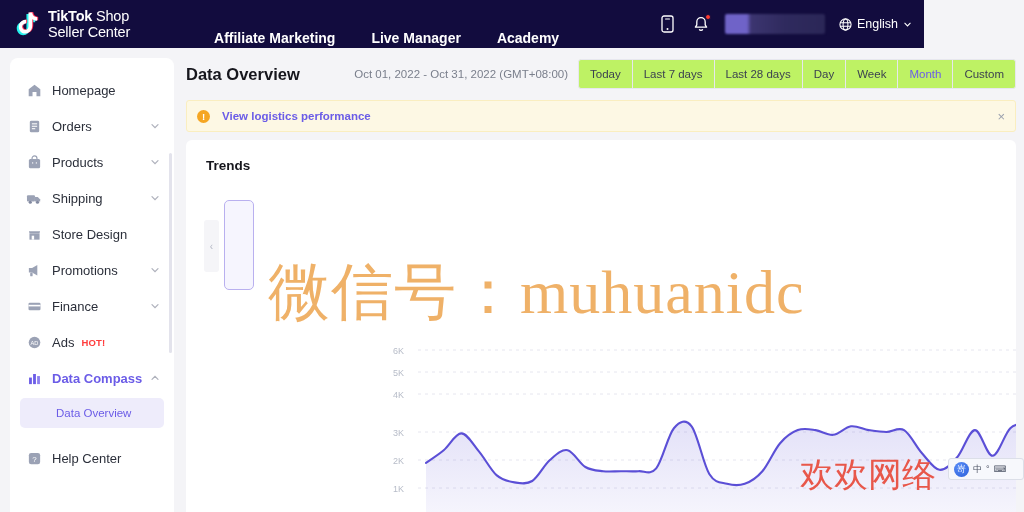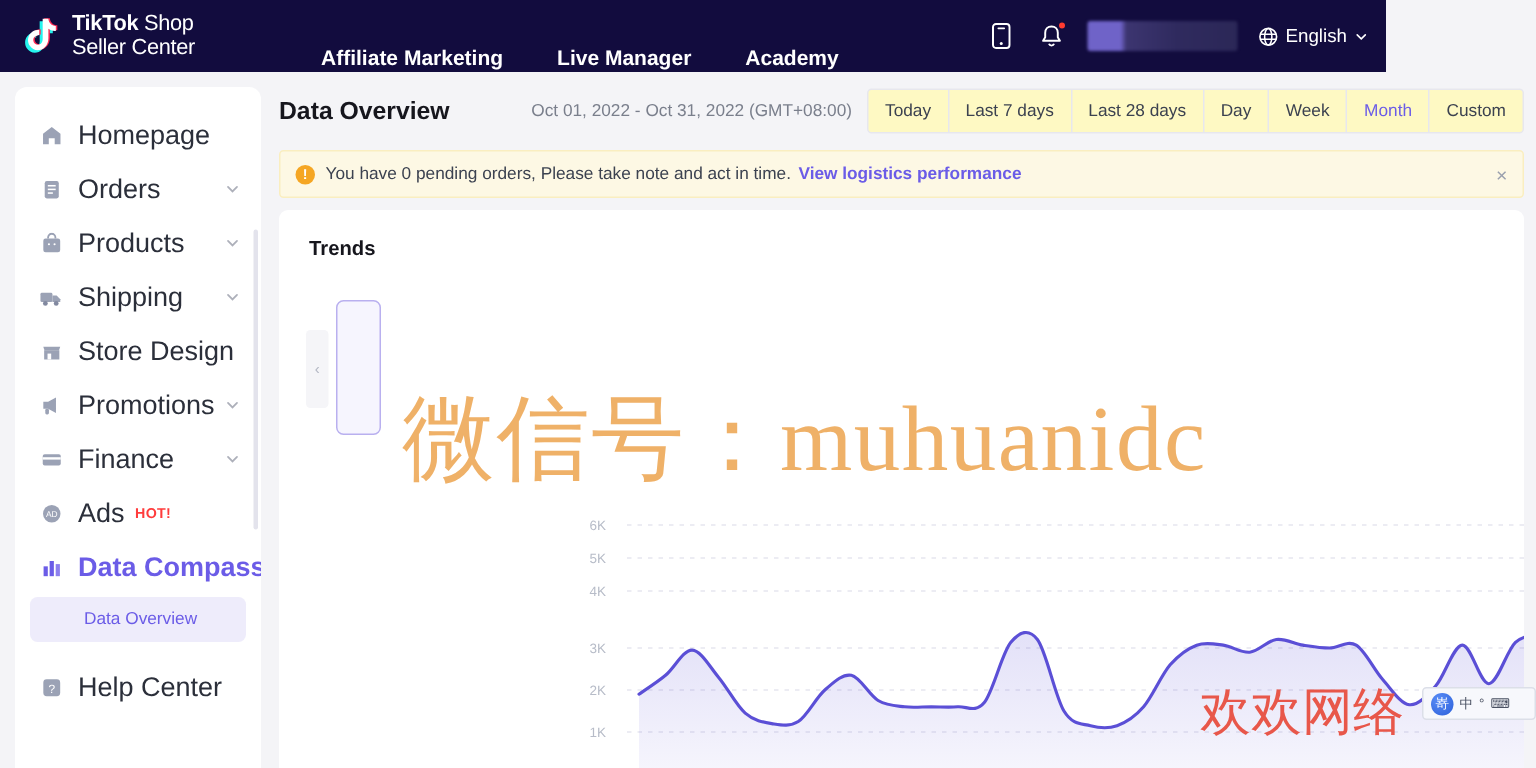--- a/index.html
+++ b/index.html
@@ -64,21 +64,21 @@
     padding-top: 14px;
     overflow: hidden;
   }
   .side-item {
     height: 36px; display: flex; align-items: center;
     padding: 0 14px 0 16px; cursor: pointer;
     position: relative;
   }
   .side-ico { width: 16px; height: 16px; flex: 0 0 16px; margin-right: 10px;
               display: flex; align-items: center; justify-content: center; }
-  .side-label { font-size: 18px; color: #2b2f3a; white-space: nowrap; }
+  .side-label { font-size: 13px; color: #2b2f3a; white-space: nowrap; }
   .side-item.active .side-label { color: #6b5ce7; font-weight: 600; }
   .chev { margin-left: auto; width: 10px; height: 10px; opacity: .55; }
   .hot-badge {
     color: #ff3c3c; font-size: 9.5px; font-weight: 700;
     margin-left: 7px; letter-spacing: .2px;
   }
   .sub-item {
     height: 30px; margin: 2px 10px; border-radius: 5px;
     display: flex; align-items: center; padding-left: 36px;
     font-size: 11.5px; color: #6b5ce7; cursor: pointer;
@@ -92,21 +92,21 @@
 
   
   .main { position: absolute; top: 0; left: 182px; width: 842px; height: 464px; }
 
   .toolbar {
     height: 52px; display: flex; align-items: center;
     padding-left: 4px; padding-right: 8px;
   }
   .page-title { font-size: 16.5px; font-weight: 700; color: #16161d; }
   .date-range { margin-left: auto; font-size: 11.5px; color: #7a7f8c; margin-right: 10px; white-space: nowrap; }
-  .seg { display: flex; border: 1px solid #e7e7ee; border-radius: 3px; overflow: hidden; background: #fef9c3; }
+  .seg { display: flex; border: 1px solid #e7e7ee; border-radius: 3px; overflow: hidden; background: #bef264; }
   .seg-btn {
     font-size: 11.5px; color: #3c4250; padding: 0 11px;
     height: 28px; display: flex; align-items: center;
     border-right: 1px solid #e7e7ee; cursor: pointer; white-space: nowrap;
   }
   .seg-btn:last-child { border-right: none; }
   .seg-btn.active { color: #6b5ce7; }
 
   
   .alert {
@@ -384,21 +384,20 @@
         <div class="seg-btn">Last 28 days</div>
         <div class="seg-btn">Day</div>
         <div class="seg-btn">Week</div>
         <div class="seg-btn active">Month</div>
         <div class="seg-btn">Custom</div>
       </div>
     </div>
 
     <div class="alert">
       <span class="warn-ico">!</span>
-      <span class="alert-text">You have 0 pending orders, Please take note and act in time.</span>
       <span class="alert-link">View logistics performance</span>
       <span class="alert-close">×</span>
     </div>
 
     <div class="panel">
       <div class="panel-title">Trends</div>
       <div class="carousel-arrow">‹</div>
       <div class="metric-card"></div>
 
       <div class="chart">

